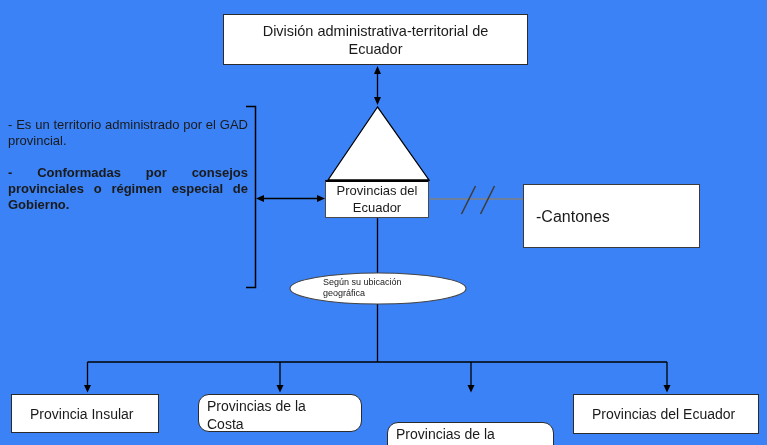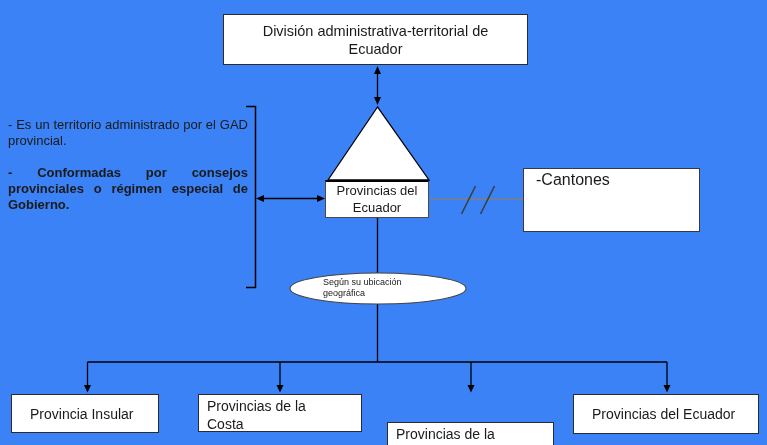--- a/index.html
+++ b/index.html
@@ -47,26 +47,26 @@
     border: 1.2px solid #4a4a4a;
     border-top: 2.4px solid #000000;
     display: flex;
     align-items: center;
     justify-content: center;
     text-align: center;
     font-size: 13px;
     line-height: 16.5px;
   }
   .right-box {
-    left: 523px; top: 168px;
+    left: 523px; top: 184px;
     width: 177px; height: 64px;
     border: 1.2px solid #3a3a3a;
     display: flex;
     flex-direction: column;
-    justify-content: flex-start;
+    justify-content: center;
     font-size: 16px;
     line-height: 21px;
     padding-left: 12px;
   }
   .left-notes {
     position: absolute;
     left: 8px; top: 117px;
     width: 240px;
     z-index: 2;
     font-size: 13px;
@@ -88,20 +88,21 @@
     font-size: 14px;
     line-height: 18px;
   }
   .bb-single {
     display: flex;
     align-items: center;
     padding-left: 18px;
   }
   .bb-double {
     padding: 2px 34px 0 8px;
+    border-radius: 11px;
   }
   #box-insular  { left: 11px;  top: 394px; width: 148px; height: 39px; }
   #box-costa    { left: 198px; top: 394px; width: 164px; height: 38px; }
   #box-sierra   { left: 387px; top: 410px; width: 167px; height: 38px; margin-top: 12px; }
   #box-oriente  { left: 573px; top: 394px; width: 186px; height: 40px; }
 </style>
 </head>
 <body>
 
 <div id="canvas">

